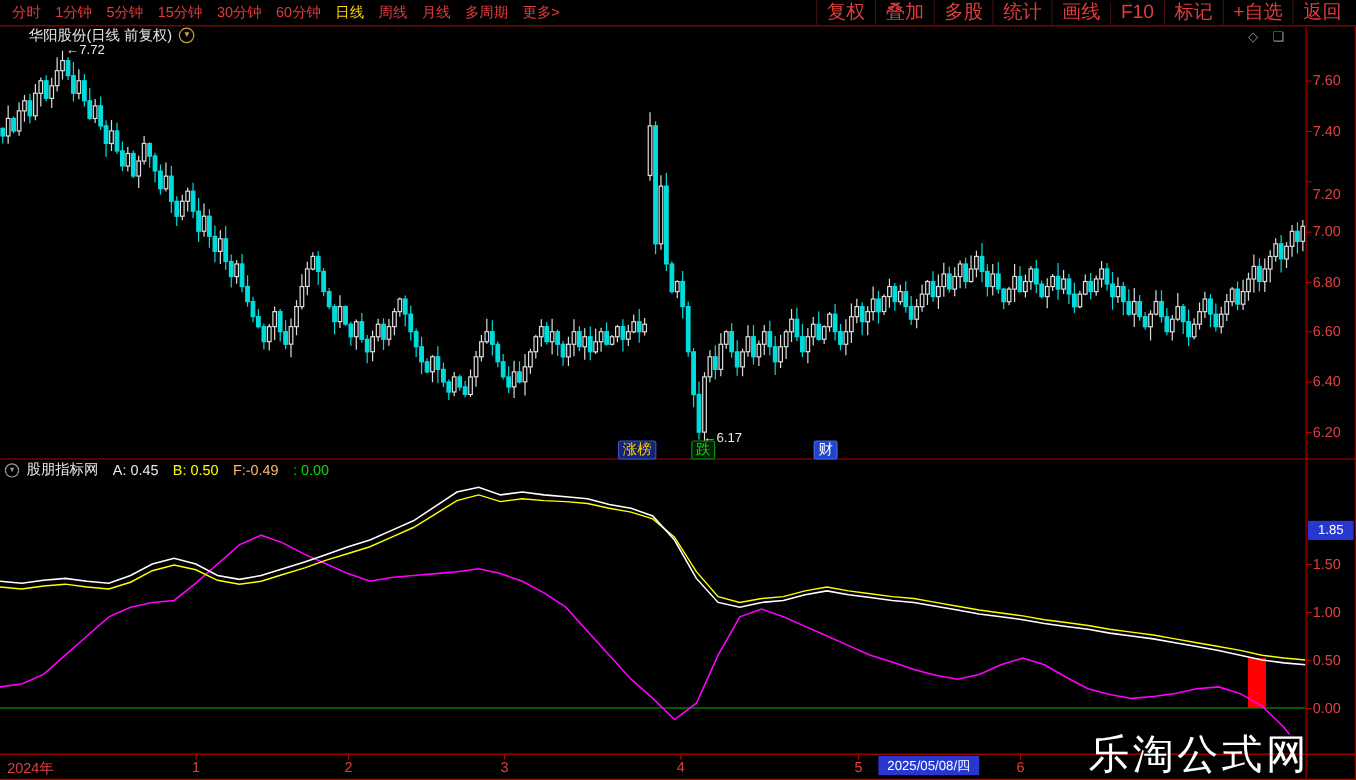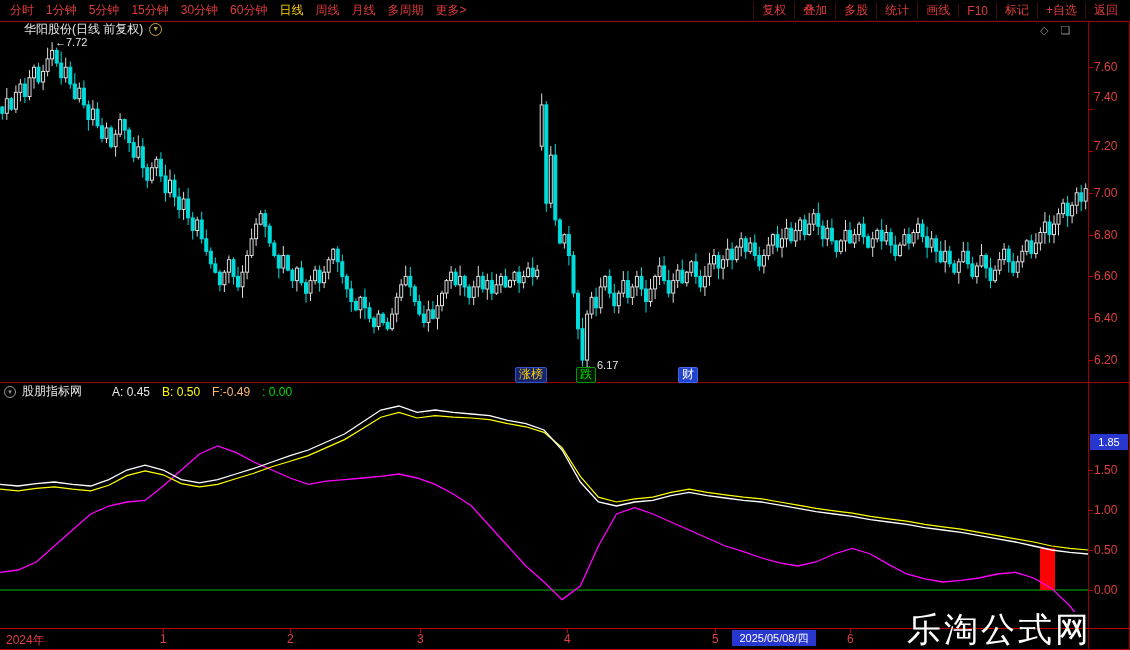--- a/index.html
+++ b/index.html
@@ -3,32 +3,32 @@
 <meta charset="utf-8">
 <style>
   html,body{margin:0;padding:0;background:#000;}
   #app{position:relative;width:1130px;height:650px;background:#000;overflow:hidden;
        font-family:"Liberation Sans","DejaVu Sans",sans-serif;-webkit-font-smoothing:antialiased;}
   .menu-bar{position:absolute;top:0;left:0;width:1130px;height:21px;display:flex;align-items:center;background:#000;}
   .menu-left{display:flex;align-items:center;padding-left:4px;}
   .menu-left .mi{color:#e03c3c;font-size:12px;padding:0 6px;white-space:nowrap;cursor:default;}
   .menu-left .mi.active{color:#ffd400;}
   .menu-right{margin-left:auto;display:flex;align-items:center;padding-right:4px;}
-  .menu-right .mi{color:#e03c3c;font-size:12px;padding:0 8px;border-left:1px solid #3c0d0d;white-space:nowrap;cursor:default;}
+  .menu-right .mi{color:#e03c3c;font-size:16px;padding:0 8px;border-left:1px solid #3c0d0d;white-space:nowrap;cursor:default;}
   .hline{position:absolute;left:0;width:1130px;height:1px;background:#9e0000;}
   .vline{position:absolute;width:1px;background:#9e0000;}
   .title-row{position:absolute;top:22px;left:24px;height:15px;display:flex;align-items:center;gap:6px;}
   .title-text{color:#e8e8e8;font-size:12px;white-space:nowrap;}
   .drop-icon{width:11px;height:11px;border:1px solid #c8a53c;border-radius:50%;color:#c8a53c;
      font-size:8px;line-height:10px;text-align:center;}
   .corner-icons{position:absolute;top:24px;left:1040px;display:flex;gap:12px;color:#8a8a8a;font-size:11px;}
   .axis-label{position:absolute;left:1094px;color:#e04040;font-size:12px;line-height:14px;white-space:nowrap;}
   .axis-tick{position:absolute;left:1088px;width:5px;height:1px;background:#b00000;}
   .ind-header{position:absolute;top:384px;left:4px;height:15px;display:flex;align-items:center;font-size:12px;gap:4px;}
-  .ind-header .name{color:#e8e8e8;margin-right:26px;}
+  .ind-header .name{color:#e8e8e8;margin-right:8px;}
   .ind-header .val{margin-right:8px;white-space:nowrap;}
   .collapse-icon{width:10px;height:10px;border:1px solid #9a9a9a;border-radius:50%;color:#9a9a9a;
      font-size:7px;line-height:9px;text-align:center;margin-right:2px;}
   .xaxis-label{position:absolute;top:632px;color:#e04040;font-size:12px;white-space:nowrap;}
   .xaxis-tick{position:absolute;top:629px;width:1px;height:4px;background:#c00000;}
   .blue-box{position:absolute;background:#2737cf;color:#fff;font-size:11px;display:flex;
      align-items:center;justify-content:center;white-space:nowrap;}
   .annot{position:absolute;color:#e8e8e8;font-size:11px;white-space:nowrap;}
   .ov-btn{position:absolute;top:367px;height:14px;font-size:12px;line-height:13px;padding:0 3px;border-radius:2px;cursor:default;}
   .watermark{position:absolute;right:38px;bottom:4px;text-align:right;color:#ffffff;z-index:20;}
@@ -589,23 +589,23 @@
   <div class="vline" style="left:1129px;top:22px;height:628px"></div>
 
   <div class="blue-box" id="date-box" style="top: 630px; height: 16px; left: 732px; width: 84px;">2025/05/08/四</div>
 
   <div class="watermark">
     <div class="wm1">乐淘公式网</div>
   </div>
 
 <div class="axis-label" style="top: 60.2805px;">7.60</div>
     <div class="axis-tick" style="top: 67.2805px;"></div>
-    <div class="axis-label" style="top: 90px;">7.40</div>
+    <div class="axis-label" style="top: 102px;">7.40</div>
     <div class="axis-tick" style="top: 109.11px;"></div>
-    <div class="axis-label" style="top: 139px;">7.20</div>
+    <div class="axis-label" style="top: 155px;">7.20</div>
     <div class="axis-tick" style="top: 150.939px;"></div>
     <div class="axis-label" style="top: 185.768px;">7.00</div>
     <div class="axis-tick" style="top: 192.768px;"></div>
     <div class="axis-label" style="top: 227.598px;">6.80</div>
     <div class="axis-tick" style="top: 234.598px;"></div>
     <div class="axis-label" style="top: 269.427px;">6.60</div>
     <div class="axis-tick" style="top: 276.427px;"></div>
     <div class="axis-label" style="top: 311.256px;">6.40</div>
     <div class="axis-tick" style="top: 318.256px;"></div>
     <div class="axis-label" style="top: 353.085px;">6.20</div>

